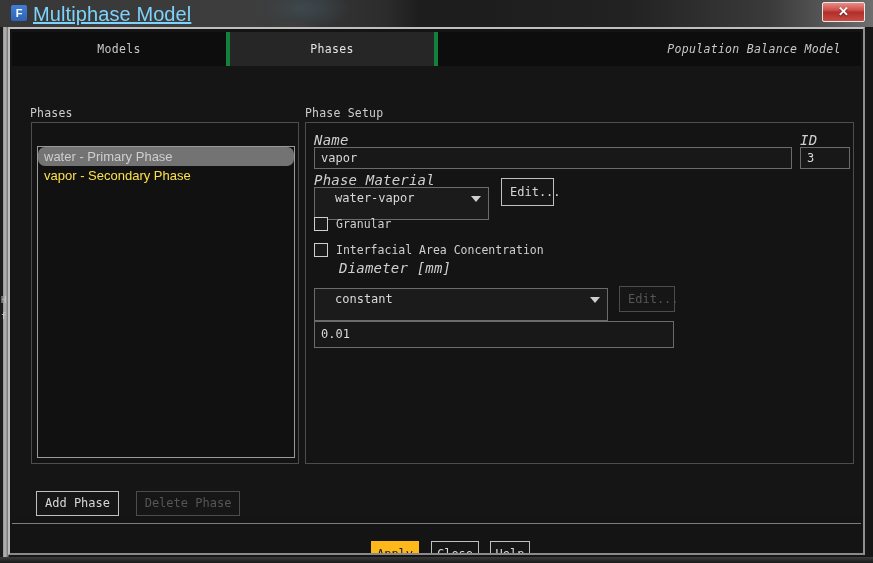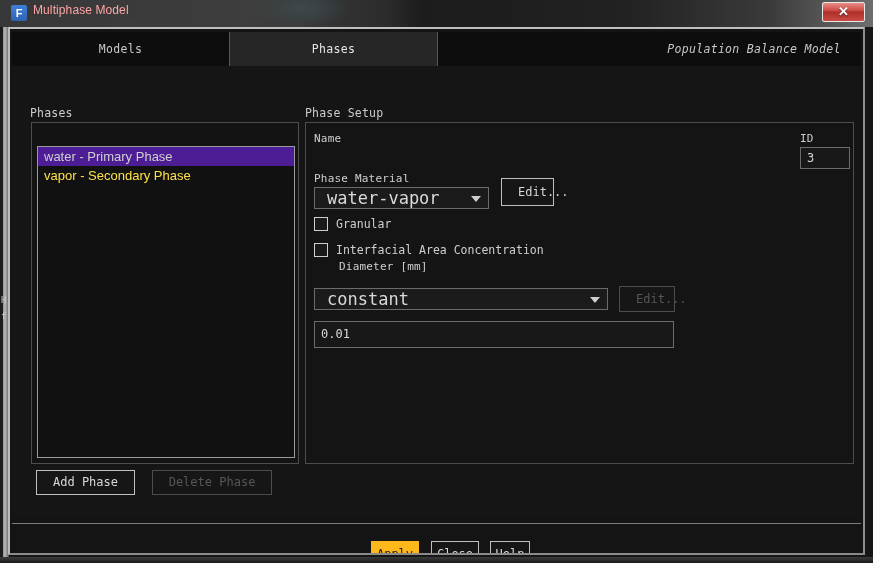--- a/index.html
+++ b/index.html
@@ -84,23 +84,24 @@
     font-family: "Liberation Sans", sans-serif;
     font-size: 11px;
     font-weight: bold;
     line-height: 16px;
     text-align: center;
   }
   #title-text {
     position: absolute;
     left: 33px; top: 3px;
     font-family: "Liberation Sans", sans-serif;
-    font-size: 12px;
-    color: #fca5a5;
+    font-size: 20px;
+    color: #7dd3fc;
     letter-spacing: .1px;
+    text-decoration: underline;
   }
   #close-button {
     position: absolute;
     left: 822px; top: 2px;
     width: 43px; height: 20px;
     border: 1px solid #e8e8e8;
     border-radius: 2px;
     background: linear-gradient(to bottom, #e88b86 0%, #d0514b 38%, #b02f2a 52%, #c94a43 100%);
     box-sizing: border-box;
   }
@@ -148,21 +149,21 @@
     position: absolute;
     top: 0;
     height: 34px;
     box-sizing: border-box;
     color: #c8c8c8;
     font-family: "DejaVu Sans Mono", monospace;
     font-size: 11.5px;
     line-height: 34px;
     text-align: center;
     background: #0d0d0d;
-    border-right: 1px solid #15803d;
+    border-right: 4px solid #15803d;
     letter-spacing: .3px;
   }
   .tab.active {
     background: #262626;
     color: #e4e4e4;
   }
   .tab.last { border-right: none; }
 
   
   #content {
@@ -202,38 +203,38 @@
   }
   .phase-item {
     height: 19px;
     line-height: 19px;
     padding-left: 6px;
     font-family: "Liberation Sans", sans-serif;
     font-size: 13px;
     color: #cfcfcf;
     white-space: nowrap;
   }
-  .phase-item.row-alt { background: #4c1d95; }
+  .phase-item.row-alt { background: #737373; border-radius: 7px; }
   .phase-item.selected { color: #fde047; background: #111111; }
 
   
   #list-buttons {
     position: absolute;
-    left: 24px; top: 404px; border-radius: 7px;
+    left: 24px; top: 425px; border-radius: 7px;
   }
   .btn {
     display: inline-block;
     box-sizing: border-box;
     border: 1px solid #c0c0c0;
     background: #161616;
     color: #d6d6d6;
     font-family: "DejaVu Sans Mono", monospace;
     font-size: 12px;
     text-align: center;
-    padding: 0 16px;
+    padding: 0 8px;
     height: 25px;
     line-height: 23px;
     vertical-align: top;
   }
   .btn.disabled {
     border-color: #4c4c4c;
     color: #565656;
   }
 
   
@@ -244,22 +245,23 @@
     width: 549px; height: 342px;
     box-sizing: border-box;
     border: 1px solid #4d4d4d;
     background: #141414;
   }
 
   .field-label {
     position: absolute;
     color: #cfcfcf;
     font-family: "DejaVu Sans Mono", monospace;
-    font-size: 11px;
+    font-size: 14px;
     letter-spacing: .2px;
+    font-style: italic;
   }
   .textbox {
     position: absolute;
     box-sizing: border-box;
     border: 1px solid #6b6b6b;
     background: #181818;
     color: #d9d9d9;
     font-family: "DejaVu Sans Mono", monospace;
     font-size: 12px;
     line-height: 20px;
@@ -268,24 +270,24 @@
     white-space: nowrap;
     overflow: hidden;
   }
   .combo {
     position: absolute;
     box-sizing: border-box;
     border: 1px solid #6b6b6b;
     background: #1b1b1b;
     color: #d9d9d9;
     font-family: "DejaVu Sans Mono", monospace;
-    font-size: 17px;
+    font-size: 12px;
     line-height: 20px;
-    padding-left: 12px;
-    height: 22px;
+    padding-left: 20px;
+    height: 33px;
   }
   .combo .caret {
     position: absolute;
     right: 7px; top: 8px;
     width: 0; height: 0;
     border-left: 5px solid transparent;
     border-right: 5px solid transparent;
     border-top: 6px solid #cfcfcf;
   }
 
@@ -408,20 +410,21 @@
 
         <div id="list-buttons">
           <span class="btn">Add Phase</span>
           <span class="btn disabled" style="margin-left:7px;">Delete Phase</span>
         </div>
 
         <div class="group-title" id="setup-title">Phase Setup</div>
         <div id="setup-box"></div>
 
         <div class="field-label" style="left:302px; top:66px;">Name</div>
+        <div class="textbox" style="left:302px; top:81px; width:478px;">vapor</div>
 
         <div class="field-label" style="left:788px; top:66px;">ID</div>
         <div class="textbox" style="left:788px; top:81px; width:50px;">3</div>
 
         <div class="field-label" style="left:302px; top:106px;">Phase Material</div>
         <div class="combo" style="left:302px; top:121px; width:175px;">
           <span>water-vapor</span>
           <span class="caret"></span>
         </div>
         <span class="btn" style="position:absolute; left:489px; top:112px; width:53px; height:28px; line-height:26px;">Edit...</span>

